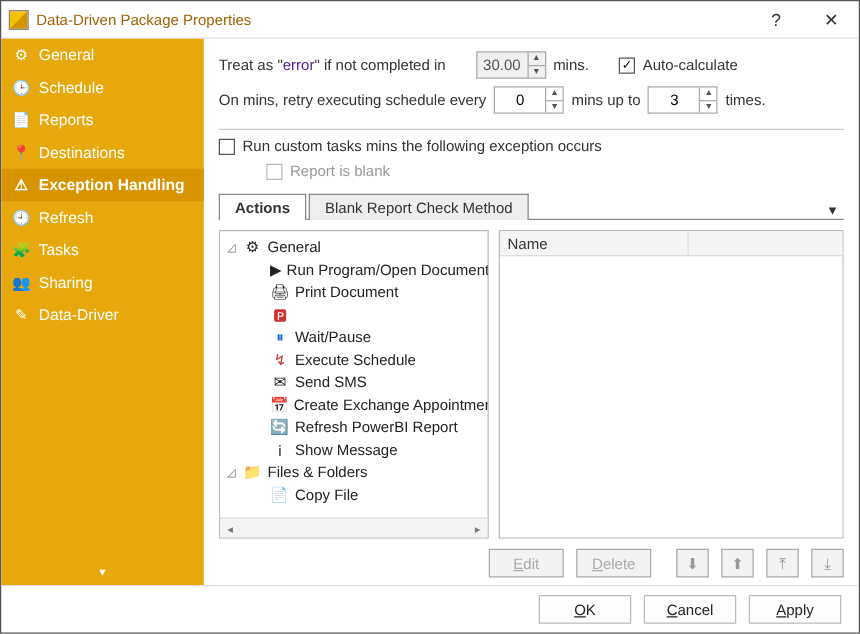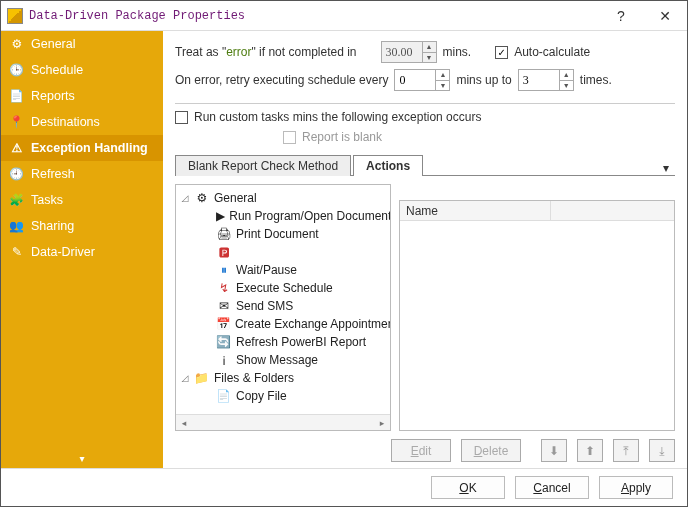--- a/index.html
+++ b/index.html
@@ -19,21 +19,21 @@
     align-items: center;
     padding: 0 0 0 6px;
     border-bottom: 1px solid #ddd;
   }
   .titlebar .app-icon {
     width: 16px; height: 16px;
     background: linear-gradient(135deg,#f7c100 50%, #d49600 50%);
     border: 1px solid #888;
     margin-right: 6px;
   }
-  .titlebar .title { flex: 1; color: #701a75; font-family: Liberation Mono, monospace; }
+  .titlebar .title { flex: 1; color: #a16207; }
   .titlebar .win-btn {
     width: 44px; height: 30px;
     display: flex; align-items: center; justify-content: center;
     color: #333; font-size: 14px;
   }
   .main {
     display: flex;
     height: calc(100% - 30px - 38px);
   }
   .sidebar {
@@ -79,44 +79,43 @@
     overflow: hidden;
     color: #333;
   }
   .row { display: flex; align-items: center; gap: 6px; margin-bottom: 6px; }
   .spin {
     display: inline-flex; align-items: center;
     border: 1px solid #aaa; height: 22px;
     background: #fff;
   }
   .spin input {
-    border: none; width: 40px; text-align: left;
+    border: none; width: 40px; text-align: center;
     height: 100%; padding: 0 4px; font-size: 12px; outline: none;
     background: transparent;
-    font-family: Liberation Serif, serif;
   }
   .spin.disabled { background: #f0f0f0; color: #888; }
   .spin .arrows {
     width: 14px; display: flex; flex-direction: column;
     border-left: 1px solid #aaa;
     height: 100%;
   }
   .spin .arrows div {
     flex:1; font-size: 7px; display:flex; align-items:center; justify-content:center;
     color:#555; cursor: pointer;
   }
   .spin .arrows div:first-child { border-bottom: 1px solid #aaa; }
   .chk {
     width: 13px; height: 13px; border: 1px solid #555;
     display: inline-flex; align-items:center; justify-content:center;
     font-size: 10px; color: #000; background: #fff;
   }
   .chk.disabled { border-color:#bbb; color:#bbb; }
   hr.sep { border: none; border-top: 1px solid #ccc; margin: 6px 0; }
-  .indented-chk { margin-left: 108px; display:flex; align-items:center; gap:6px; color:#999; }
+  .indented-chk { margin-left: 38px; display:flex; align-items:center; gap:6px; color:#999; }
   .tabs {
     display:flex; align-items:flex-end; border-bottom: 1px solid #888;
     margin-top: 10px;
   }
   .tab {
     padding: 3px 12px;
     border: 1px solid #888; border-bottom: none;
     background: #eee; color:#333;
     position: relative; top: 1px;
     margin-right: 2px;
@@ -128,21 +127,21 @@
   .tabs .drop { margin-left:auto; padding: 0 6px; color:#333; }
   .panes {
     flex:1; display:flex; gap:8px; margin-top:8px; overflow:hidden;
   }
   .tree-pane, .name-pane {
     border: 1px solid #bbb;
     display:flex; flex-direction:column;
     overflow:hidden;
   }
   .tree-pane { width: 216px; }
-  .name-pane { flex:1;margin-top:16px; }
+  .name-pane { flex:1; }
   .name-header {
     display:flex; background:#f5f5f5; border-bottom:1px solid #ddd;
     height: 20px; align-items:center; padding: 0 6px; color:#333;
     font-size: 12px;
   }
   .name-header .spacer { width: 145px; border-right:1px solid #ddd; height:100%; display:flex; align-items:center;}
   .tree {
     flex:1; overflow:auto; padding: 4px 2px 4px 4px; font-size:12px; color:#222;
   }
   .tree .node { display:flex; align-items:center; gap:4px; padding:1px 0; white-space:nowrap;}
@@ -227,37 +226,37 @@
     <div class="sb-item">
       <span class="sb-icon">✎</span>
       <span>Data-Driver</span>
     </div>
     <div class="sb-collapse">▾</div>
   </div>
 
   <div class="content">
     <div class="row">
       <span>
-        <span>Treat as "</span><span style="color:#4d7c0f">error</span><span>" if not completed in</span>
+        <span>Treat as "</span><span style="color:#4c1d95">error</span><span>" if not completed in</span>
       </span>
       <span style="flex:0 0 12px"></span>
       <span class="spin disabled">
         <input disabled="" value="30.00" style="">
         <span class="arrows">
             <div>▲</div>
             <div>▼</div>
           </span>
       </span>
       <span>mins.</span>
       <span style="width:12px"></span>
       <span class="chk">✓</span>
       <span>Auto-calculate</span>
     </div>
     <div class="row">
-      <span>On error, retry  executing schedule every</span>
+      <span>On mins, retry  executing schedule every</span>
       <span class="spin">
         <input value="0" style="">
         <span class="arrows">
             <div>▲</div>
             <div>▼</div>
           </span>
       </span>
       <span>mins up to</span>
       <span class="spin">
         <input value="3" style="">
@@ -274,22 +273,22 @@
     <div class="row">
       <span class="chk"></span>
       <span>Run custom tasks mins the following exception occurs</span>
     </div>
     <div class="indented-chk">
       <span class="chk disabled"></span>
       <span>Report is blank</span>
     </div>
 
     <div class="tabs">
+      <div class="tab active">Actions</div>
       <div class="tab">Blank Report Check Method</div>
-      <div class="tab active">Actions</div>
       <div class="drop">▾</div>
     </div>
 
     <div class="panes">
       <div class="tree-pane">
         <div class="tree">
           <div class="node root">
             <span class="exp">◿</span>
             <span class="ticon">⚙</span>
             <span>General</span>

